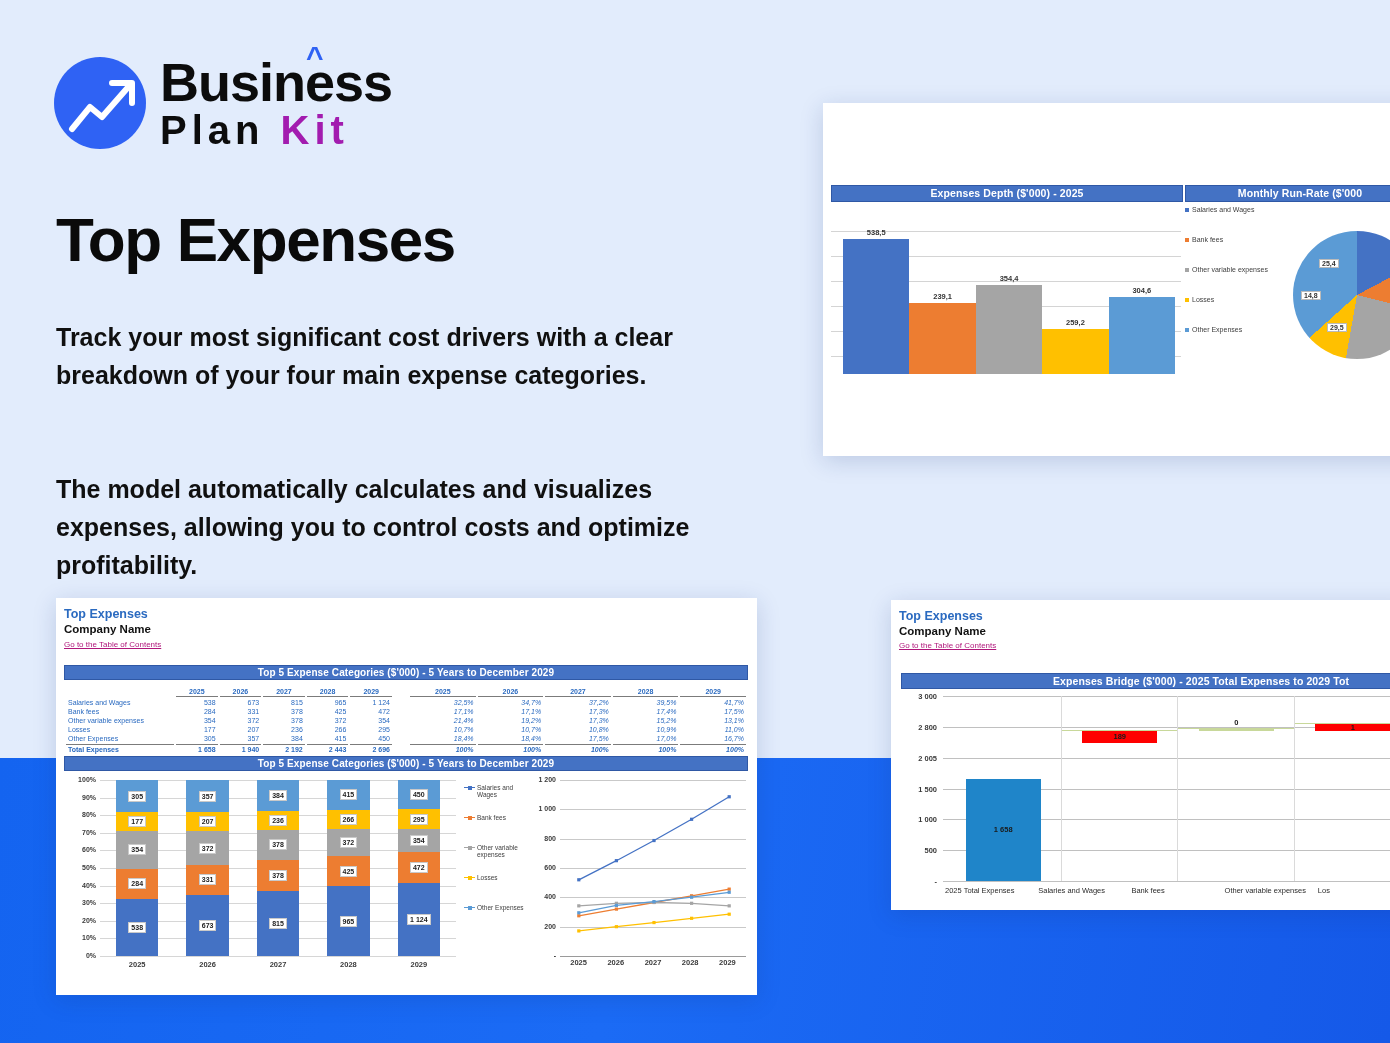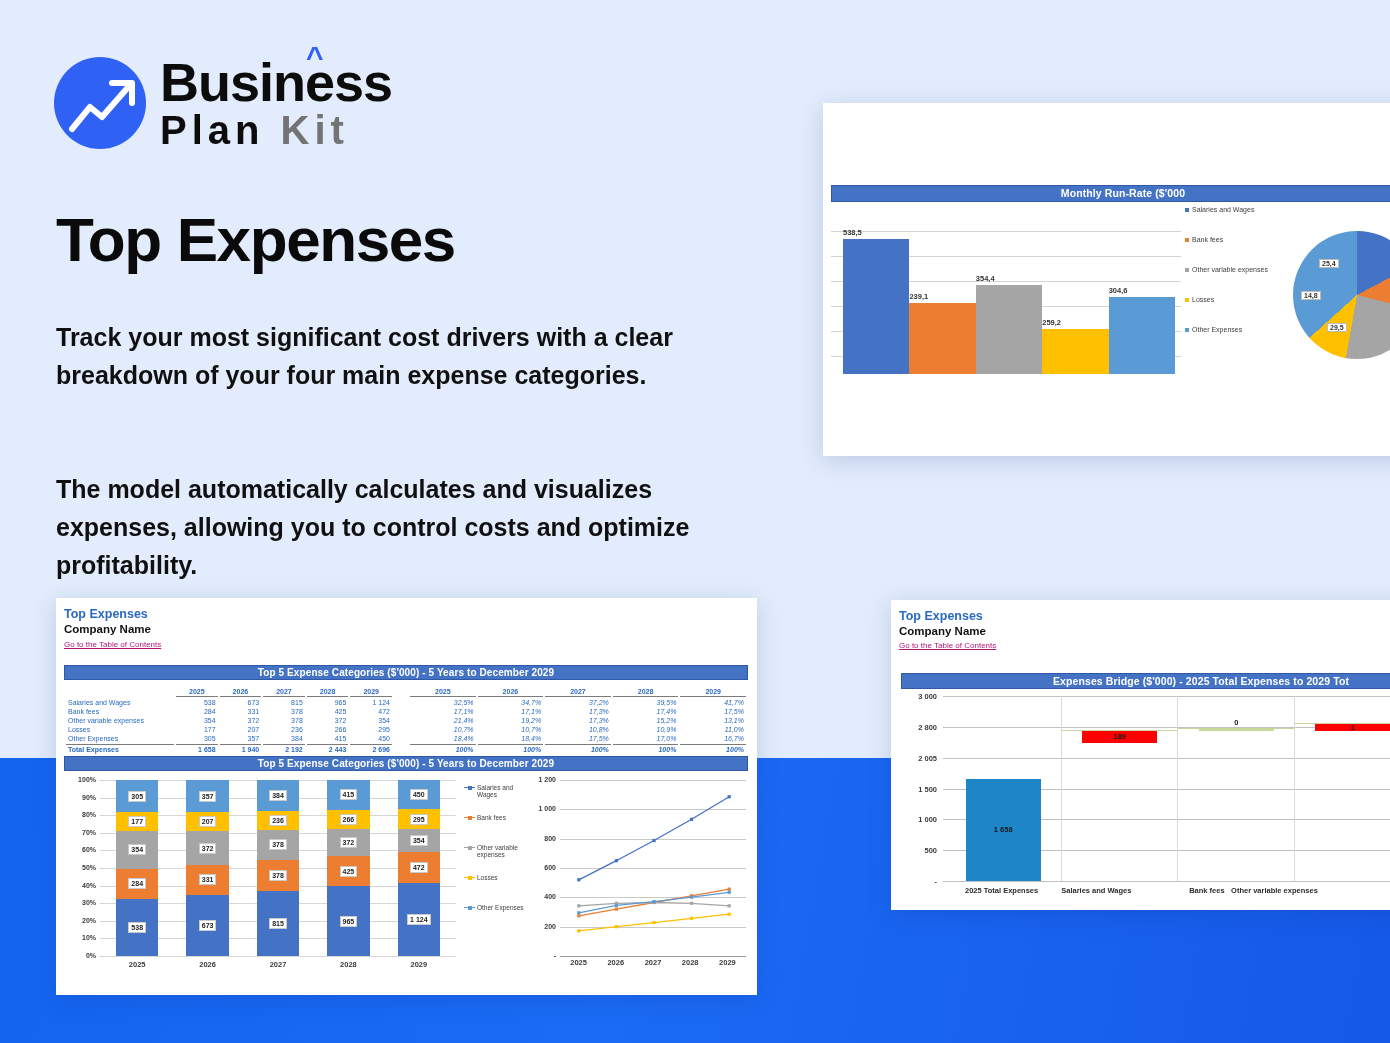--- a/index.html
+++ b/index.html
@@ -15,21 +15,21 @@
     background: linear-gradient(100deg, #1464f0 0%, #1b6bf5 45%, #1559e8 100%);
   }
   
   .logo-wrap { position: absolute; left: 54px; top: 56px; display: flex; align-items: center; gap: 14px; }
   .logo-mark { width: 92px; height: 92px; border-radius: 50%; background: #2f62f4; position: relative; flex: none; }
   .logo-mark svg { position: absolute; left: 0; top: 0; }
   .logo-text { display: flex; flex-direction: column; line-height: 0.98; }
   .logo-line1 { font-size: 54px; font-weight: 800; letter-spacing: -1px; color: #0c0c0c; position: relative; }
   .logo-line1 .hat { position: absolute; left: 146px; top: -14px; font-size: 30px; font-weight: 700; color: #2f62f4; }
   .logo-line2 { font-size: 40px; font-weight: 700; letter-spacing: 5px; color: #0c0c0c; margin-top: 2px; }
-  .logo-line2 .kit { color: #737373; }
+  .logo-line2 .kit { color: #a21caf; }
 
   .headline { position: absolute; left: 56px; top: 204px; font-size: 62px; font-weight: 800; letter-spacing: -1.4px; color: #0a0a0a; }
   .para { position: absolute; left: 56px; width: 680px; font-size: 25px; line-height: 1.52; font-weight: 600; color: #101010; }
   .para1 { top: 318px; }
   .para2 { top: 470px; }
 
   
   .panel { position: absolute; background: #ffffff; box-shadow: 0 5px 22px rgba(20,50,120,0.18); overflow: hidden; }
   .ex-title { color: #2a6ac0; font-weight: bold; }
   .band {
@@ -42,21 +42,21 @@
   #panelA .bandrow { position: absolute; left: 8px; top: 82px; width: 584px; height: 17px; display: flex; gap: 2px; }
   #panelA .bandrow .band { height: 17px; font-size: 10.5px; line-height: 15px; }
   #panelA .bandA { width: 352px; }
   #panelA .bandB { flex: 1; }
 
   .colchart { position: absolute; left: 8px; top: 103px; width: 350px; height: 168px; }
   .colchart .grid { position: absolute; left: 0; right: 0; height: 1px; background: #d4d4d4; }
   .cols { position: absolute; left: 12px; right: 6px; bottom: 0; height: 150px; display: flex; align-items: flex-end; }
   .col { flex: 1; position: relative; }
   .col .bar { width: 100%; }
-  .col .vlabel { position: absolute; left: 0; width: 100%; text-align: left; font-size: 7.5px; font-weight: bold; color: #333; }
+  .col .vlabel { position: absolute; left: 0; width: 100%; text-align: center; font-size: 7.5px; font-weight: bold; color: #333; }
 
   .legendA { position: absolute; left: 362px; top: 103px; width: 110px; font-size: 7px; color: #404040; }
   .legendA .li { display: flex; align-items: flex-start; gap: 3px; height: 30px; }
   .legendA .sw { width: 4px; height: 4px; margin-top: 2px; flex: none; }
 
   .pie-wrap { position: absolute; left: 470px; top: 128px; width: 128px; height: 128px; }
   .pie { width: 128px; height: 128px; border-radius: 50%;
     background: conic-gradient(#4472c4 0deg 62deg, #ed7d31 62deg 104deg, #a5a5a5 104deg 190deg, #ffc000 190deg 228deg, #5b9bd5 228deg 360deg); }
   .pl { position: absolute; background: #fff; border: 1px solid #bbb; font-size: 7px; font-weight: bold; color: #333; padding: 0 2px; }
 
@@ -110,21 +110,21 @@
 
   .wf { position: absolute; left: 10px; top: 96px; width: 510px; height: 210px; }
   .wgrid { position: absolute; left: 42px; right: 0; height: 1px; background: #c0c0c0; }
   .wytick { position: absolute; left: 0; width: 36px; text-align: right; font-size: 7.5px; font-weight: bold; color: #3a3a3a; }
   .wcols { position: absolute; left: 44px; right: 0; top: 0; height: 185px; display: flex; }
   .wslot { flex: 1; position: relative; }
   .wbar { position: absolute; left: 18%; width: 64%; display: flex; align-items: center; justify-content: center;
           font-size: 7.5px; font-weight: bold; color: #1a1a1a; }
   .wconn { position: absolute; left: 0; width: 100%; height: 1px; background: #c8d89a; }
   .wxlab { position: absolute; left: 44px; right: 0; top: 190px; display: flex; }
-  .wxlab div { flex: 1; text-align: right; font-size: 7.5px; font-weight: bold; color: #2b2b2b; }
+  .wxlab div { flex: 1; text-align: left; font-size: 7.5px; font-weight: normal; color: #2b2b2b; }
   .vdiv { position: absolute; top: 0; width: 1px; background: #dadada; }
 </style>
 </head>
 <body>
 
 <div class="blue-band"></div>
 
 <div class="logo-wrap">
   <div class="logo-mark">
     <svg width="92" height="92" viewBox="0 0 92 92">
@@ -143,20 +143,21 @@
     </div>
   </div>
 </div>
 
 <div class="headline">Top Expenses</div>
 <div class="para para1">Track your most significant cost drivers with a clear breakdown of your four main expense categories.</div>
 <div class="para para2">The model automatically calculates and visualizes expenses, allowing you to control costs and optimize profitability.</div>
 
 <div class="panel" id="panelA">
   <div class="bandrow">
+    <div class="band bandA">Expenses Depth ($'000) - 2025</div>
     <div class="band bandB">Monthly Run-Rate ($'000</div>
   </div>
 
   <div class="colchart">
     <div class="grid" style="top:25px"></div>
       <div class="grid" style="top:50px"></div>
     <div class="grid" style="top:75px"></div>
       <div class="grid" style="top:100px"></div>
     <div class="grid" style="top:125px"></div>
       <div class="grid" style="top:150px"></div>

